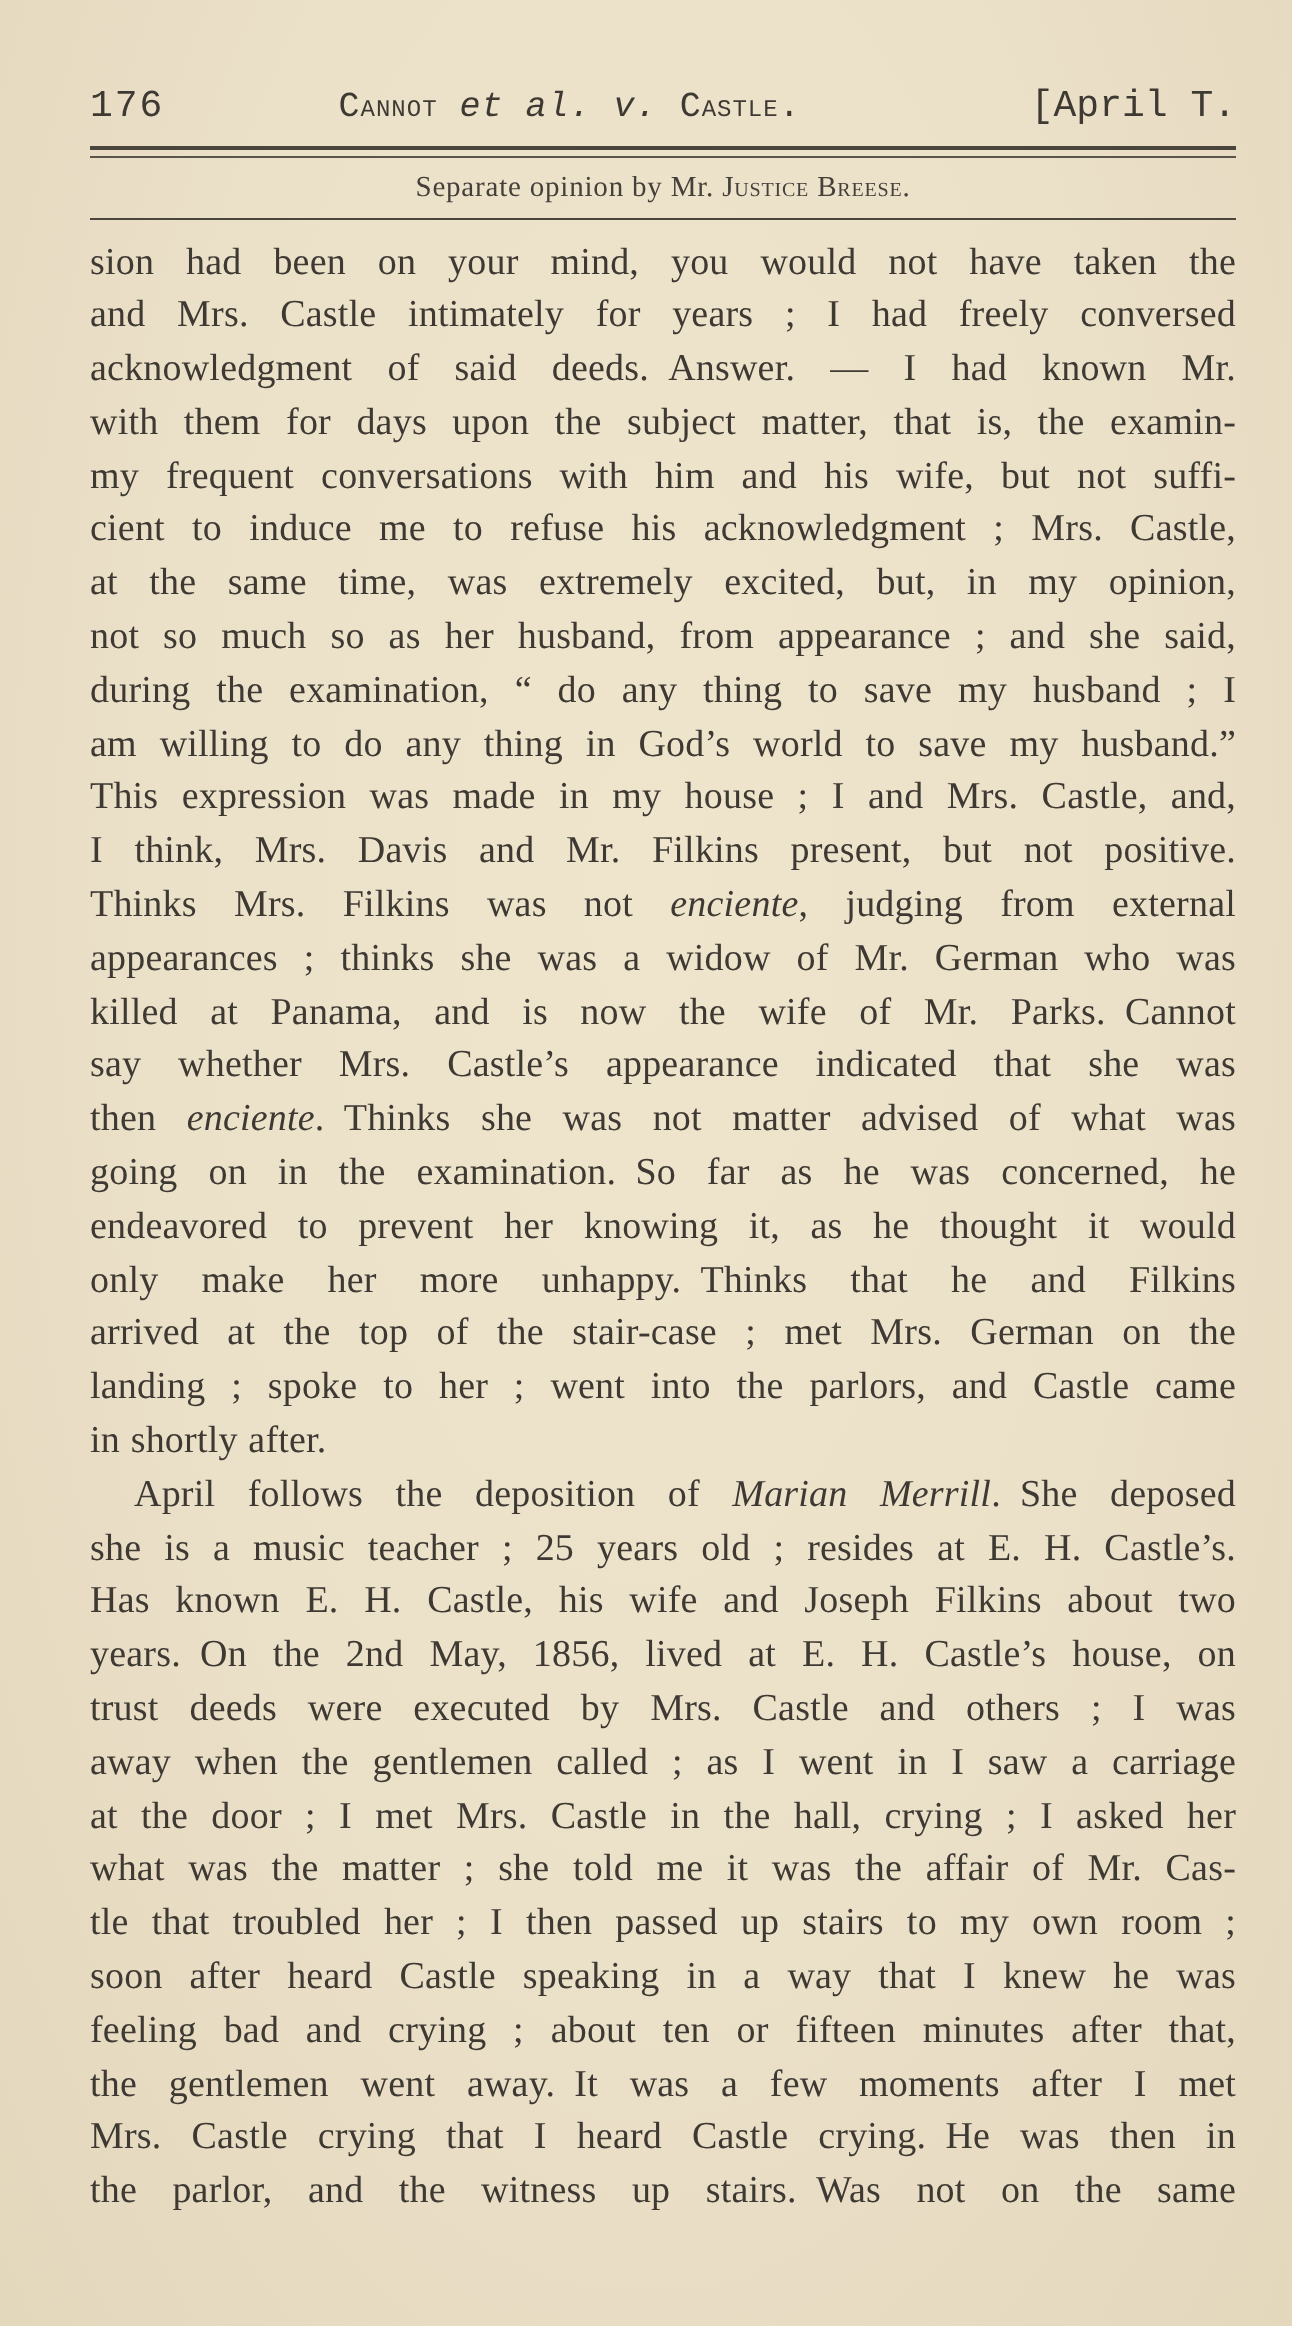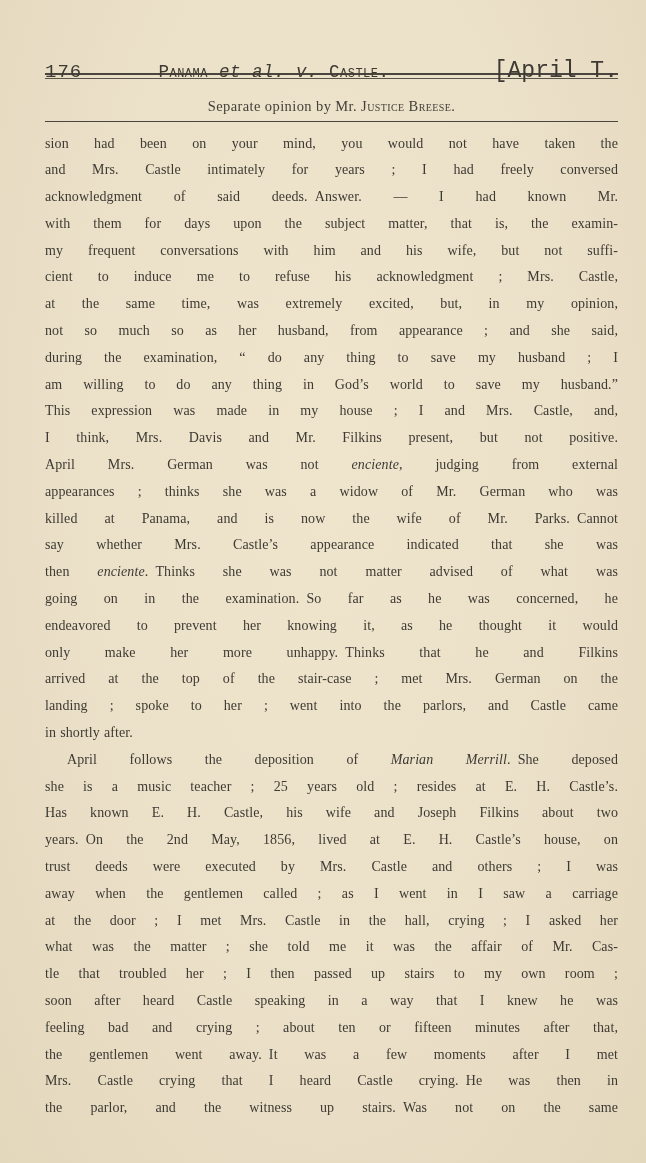--- a/index.html
+++ b/index.html
@@ -28,57 +28,57 @@
     font-size: 19px;
     letter-spacing: 1px;
   }
   .case-title {
     font-size: 17.5px;
     letter-spacing: 0.5px;
     transform: translateX(-14px);
   }
   .sc { font-variant: small-caps; }
   .it { font-style: italic; }
-  .term-label { font-size: 23px; margin-top: 16px; }
+  .term-label { font-size: 19px; }
   .double-rule { margin-top: 7px; }
   .rule-thick { border-top: 2.5px solid #4a463e; }
   .rule-thin  { border-top: 1px solid #5a554b; margin-top: 2.5px; }
   .running-head {
-    margin-top: 19px;
+    margin-top: 7px;
     text-align: center;
     font-size: 14.5px;
     letter-spacing: 0.4px;
     color: #45413a;
   }
   .rule-single {
     margin-top: 6px;
     border-top: 1.5px solid #4a463e;
   }
   .doc-body {
     margin-top: 9px;
-    font-size: 14px;
+    font-size: 19px;
     line-height: 26.8px;
     letter-spacing: 0.1px;
     word-spacing: 0.5px;
   }
   .line {
     text-align: justify;
     text-align-last: justify;
   }
   .line.no-just { text-align-last: left; }
   .line.indent { text-indent: 22px; }
 </style>
 </head>
 <body>
 
 <div class="page">
 
   <div class="header-row">
     <span class="page-number">176</span>
-    <span class="case-title"><span class="sc">Panama</span><span class="it"> et al. v. </span><span class="sc">Castle.</span></span>
+    <span class="case-title"><span class="sc">Cannot</span><span class="it"> et al. v. </span><span class="sc">Castle.</span></span>
     <span class="term-label">[April T.</span>
   </div>
 
   <div class="double-rule">
     <div class="rule-thick"></div>
     <div class="rule-thin"></div>
   </div>
 
   <div class="running-head"><span>Separate opinion by Mr. </span><span class="sc">Justice Breese</span><span>.</span></div>
 
@@ -91,21 +91,21 @@
         <div class="line"><span>acknowledgment of said deeds. Answer. — I had known Mr.</span></div>
         <div class="line"><span>with them for days upon the subject matter, that is, the examin-</span></div>
         <div class="line"><span>my frequent conversations with him and his wife, but not suffi-</span></div>
         <div class="line"><span>cient to induce me to refuse his acknowledgment ; Mrs. Castle,</span></div>
         <div class="line"><span>at the same time, was extremely excited, but, in my opinion,</span></div>
         <div class="line"><span>not so much so as her husband, from appearance ; and she said,</span></div>
         <div class="line"><span>during the examination, “ do any thing to save my husband ; I</span></div>
         <div class="line"><span>am willing to do any thing in God’s world to save my husband.”</span></div>
         <div class="line"><span>This expression was made in my house ; I and Mrs. Castle, and,</span></div>
         <div class="line"><span>I think, Mrs. Davis and Mr. Filkins present, but not positive.</span></div>
-        <div class="line"><span>April Mrs. German was not </span><span class="it">enciente</span><span>, judging from external</span></div>
+        <div class="line"><span>Thinks Mrs. Filkins was not </span><span class="it">enciente</span><span>, judging from external</span></div>
         <div class="line"><span>appearances ; thinks she was a widow of Mr. German who was</span></div>
         <div class="line"><span>killed at Panama, and is now the wife of Mr. Parks. Cannot</span></div>
         <div class="line"><span>say whether Mrs. Castle’s appearance indicated that she was</span></div>
         <div class="line"><span>then </span><span class="it">enciente</span><span>. Thinks she was not matter advised of what was</span></div>
         <div class="line"><span>going on in the examination. So far as he was concerned, he</span></div>
         <div class="line"><span>endeavored to prevent her knowing it, as he thought it would</span></div>
         <div class="line"><span>only make her more unhappy. Thinks that he and Filkins</span></div>
         <div class="line"><span>arrived at the top of the stair-case ; met Mrs. German on the</span></div>
         <div class="line"><span>landing ; spoke to her ; went into the parlors, and Castle came</span></div>
         <div class="line no-just"><span>in shortly after.</span></div>

